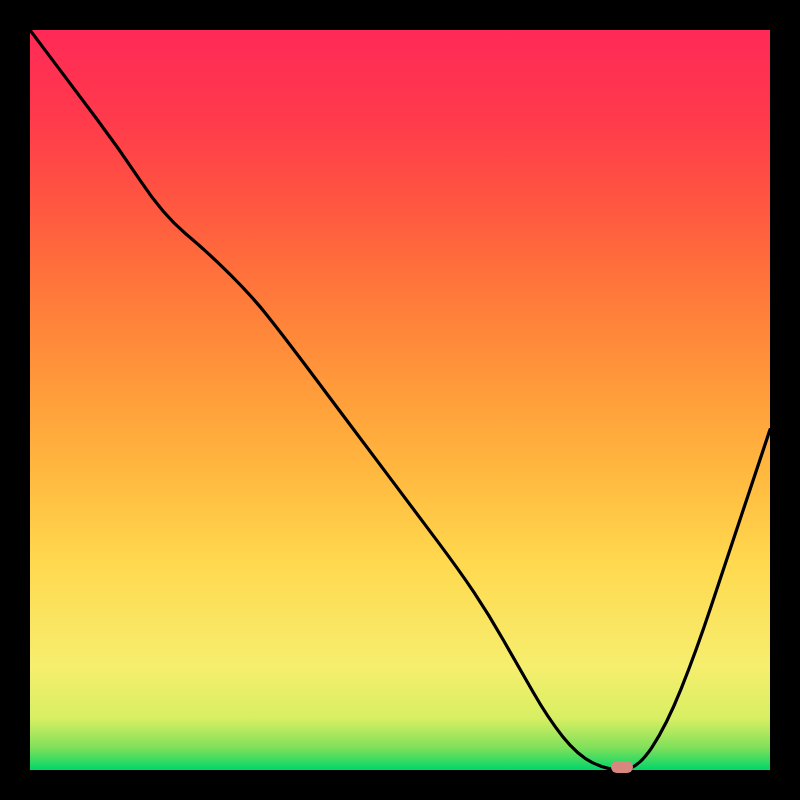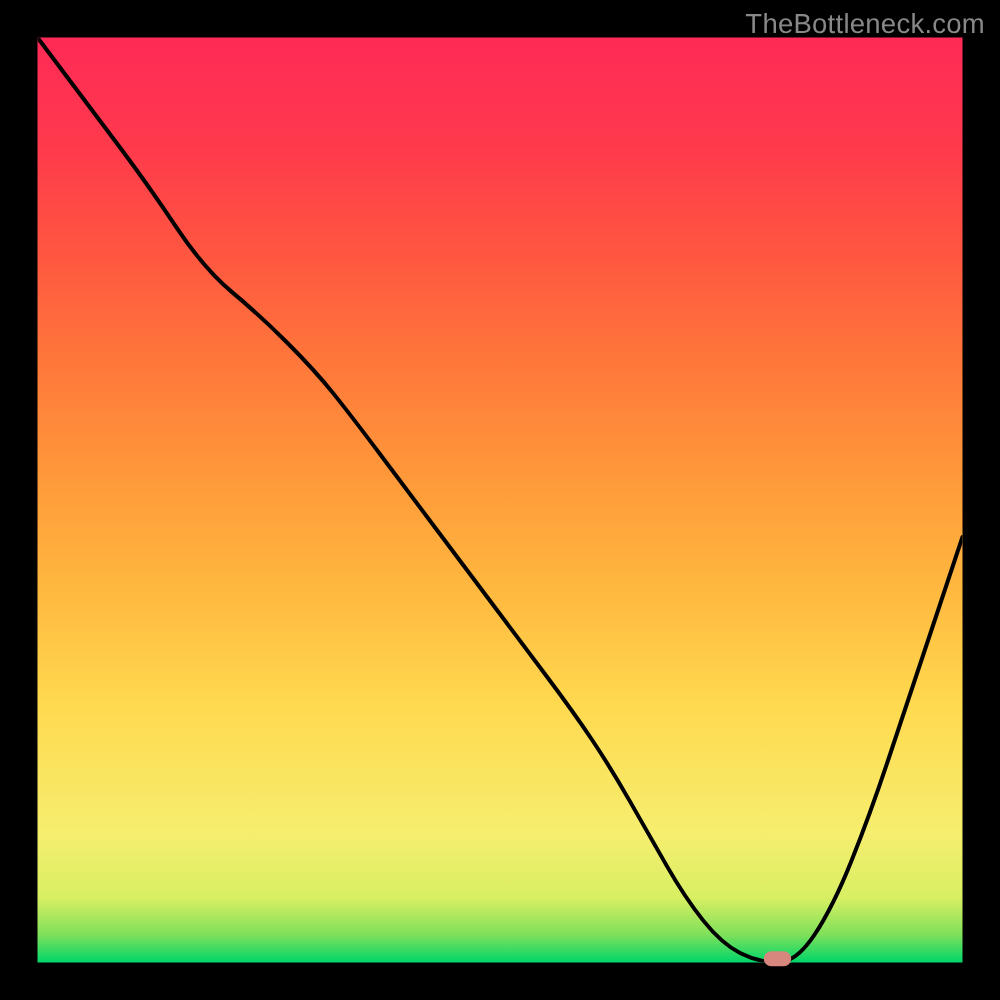--- a/index.html
+++ b/index.html
@@ -62,20 +62,19 @@
     color: #888;
     font-size: 22px;
     letter-spacing: 0.2px;
     user-select: none;
   }
 </style>
 </head>
 <body>
 
 <div class="stage">
-  <div class="watermark">TheBottleneck.com</div>
   <div class="plot">
     <svg class="curve-svg" viewBox="0 0 740 740" preserveAspectRatio="none">
       <path id="curve-path" fill="none" stroke="#000000" stroke-width="3.2" stroke-linejoin="round" stroke-linecap="round" d="M 0.0 0.0 Q 0.0 0.0 22.2 29.6 Q 44.4 59.2 66.6 88.8 Q 88.8 118.4 111.0 151.7 Q 133.2 185.0 155.4 203.5 Q 177.6 222.0 199.8 244.2 Q 222.0 266.4 236.8 284.9 Q 251.6 303.4 273.8 333.0 Q 296.0 362.6 318.2 392.2 Q 340.4 421.8 362.6 451.4 Q 384.8 481.0 407.0 510.6 Q 429.2 540.2 444.0 562.4 Q 458.8 584.6 473.6 610.5 Q 488.4 636.4 503.2 662.3 Q 518.0 688.2 532.8 706.7 Q 547.6 725.2 562.4 732.6 Q 577.2 740.0 592.0 740.0 Q 606.8 740.0 621.6 717.8 Q 636.4 695.6 651.2 658.6 Q 666.0 621.6 680.8 577.2 Q 695.6 532.8 717.8 466.2 T 740.0 399.6"></path>
     </svg>
     <div class="marker" id="marker" style="left: 592px; top: 737px; background: rgb(216, 135, 127);"></div>
   </div>
 </div>
 
 </body></html>

